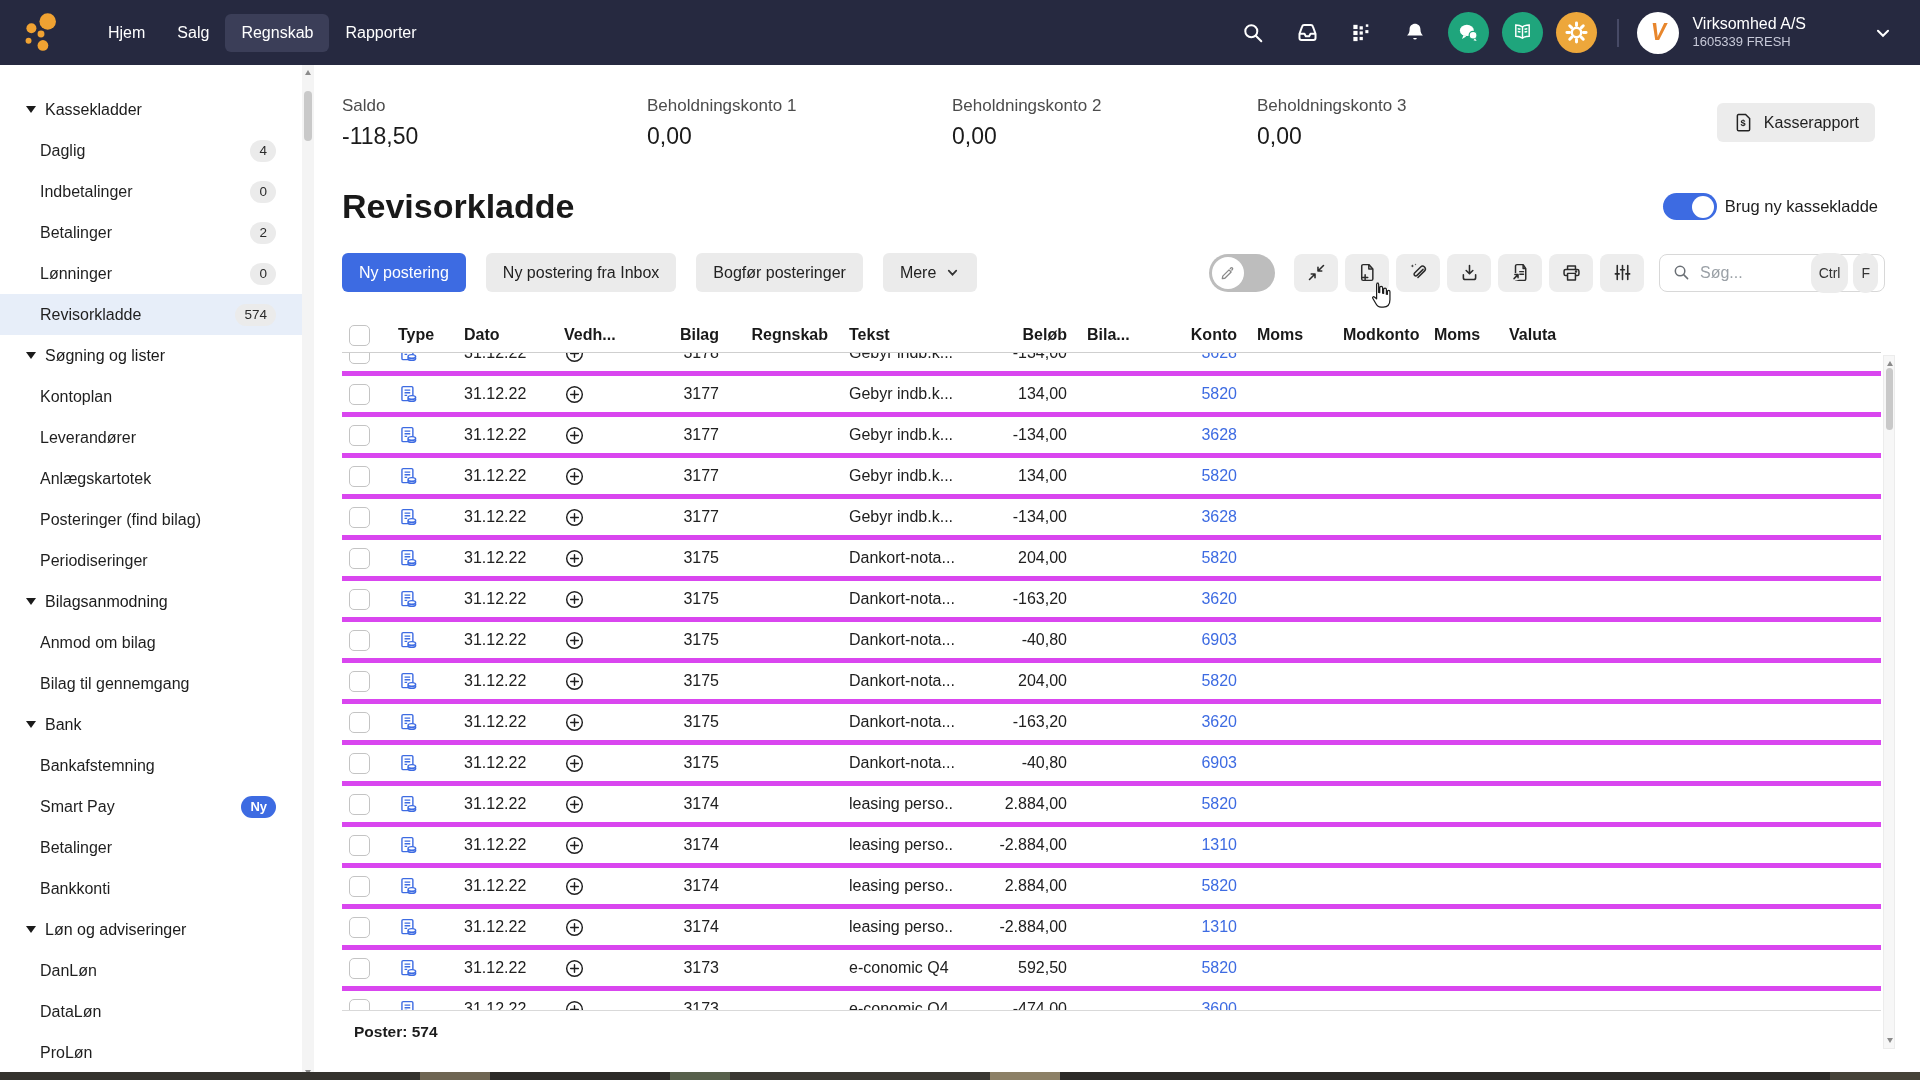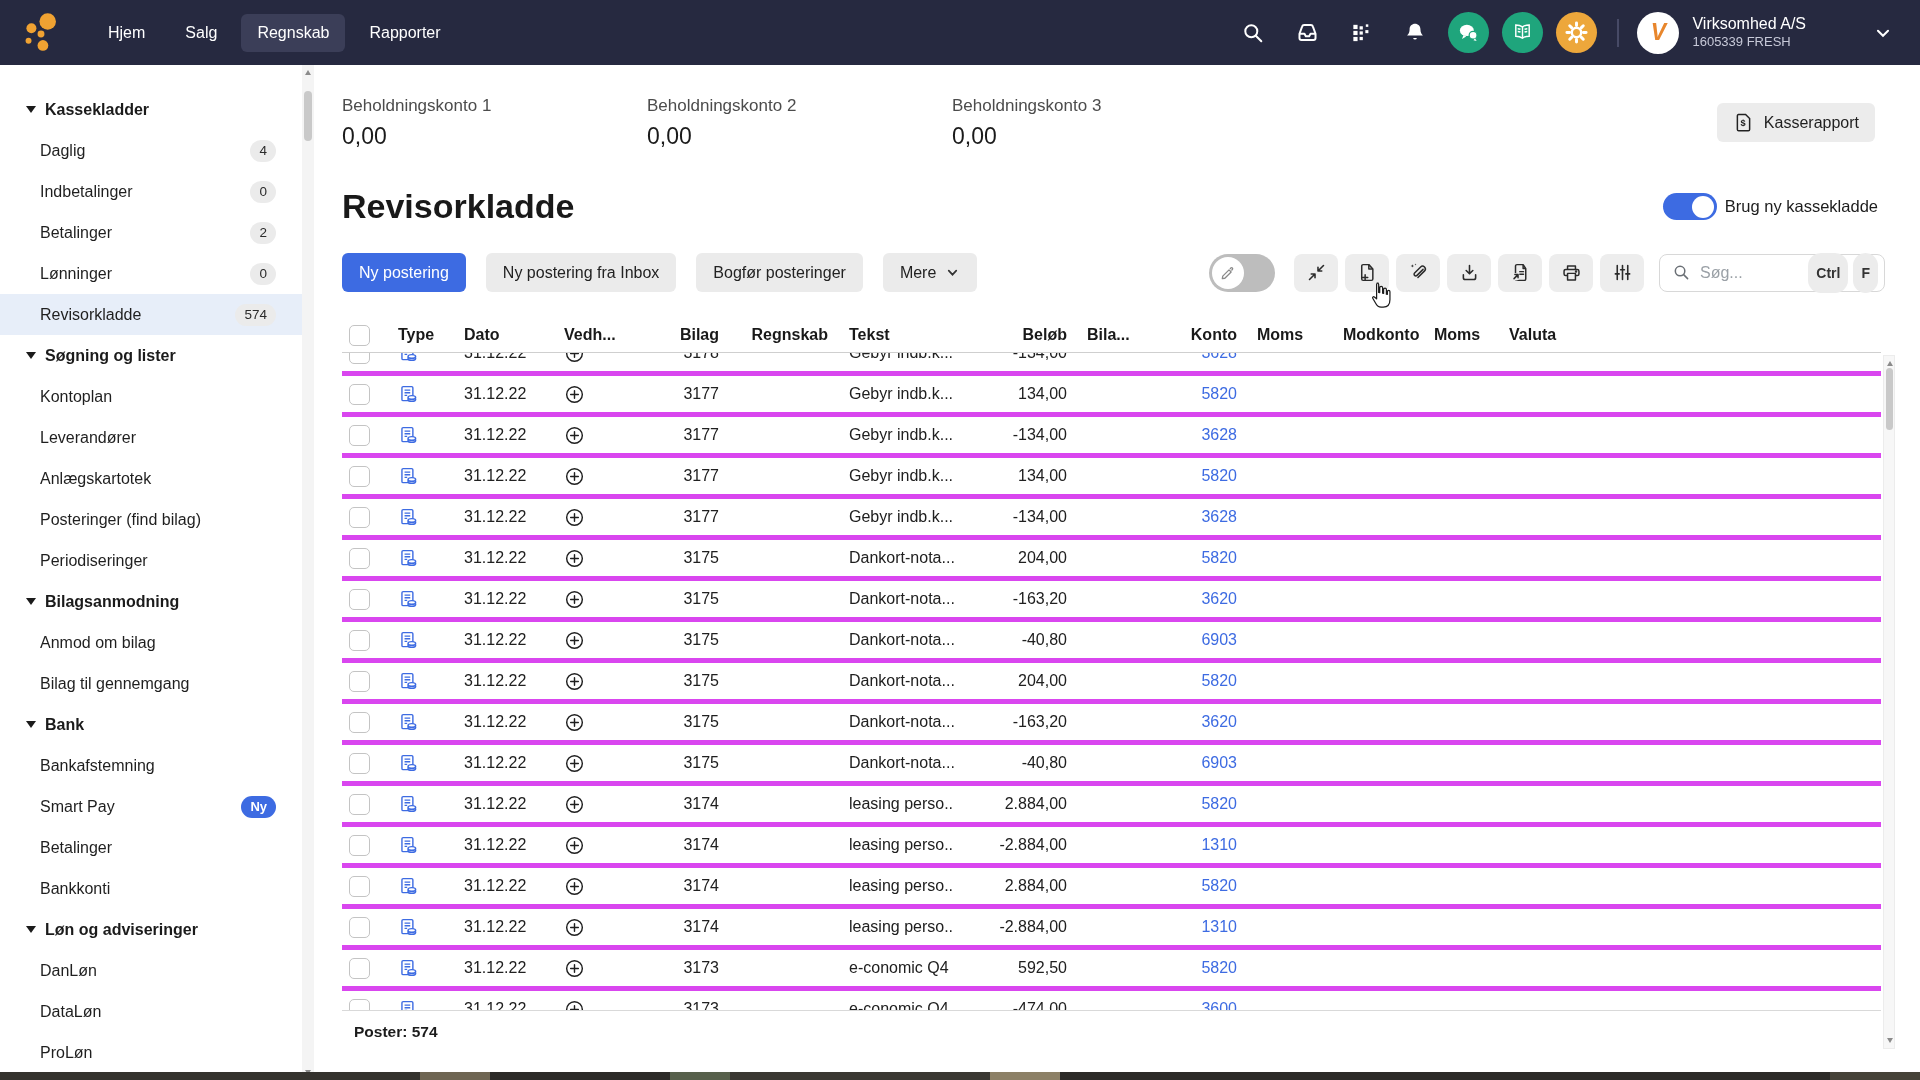--- a/index.html
+++ b/index.html
@@ -2,42 +2,42 @@
 <html><head>
 <meta charset="utf-8">
 <style>
   *{margin:0;padding:0;box-sizing:border-box}
   html,body{width:1920px;height:1080px;overflow:hidden;background:#fff;
     font-family:"Liberation Sans",sans-serif;color:#1f1f1f;position:relative}
 
   
   .topbar{height:65px;background:#262940;display:flex;align-items:center;padding:0 26px 0 18px}
   .logo{width:46px;height:46px;margin-right:28px;flex:none}
-  .nav{display:flex;gap:8px}
+  .nav{display:flex;gap:0}
   .nav-item{color:#fff;font-size:16px;padding:10px 16px;border-radius:6px;cursor:pointer;white-space:nowrap}
   .nav-item.active{background:#3b3e58}
   .top-right{margin-left:auto;display:flex;align-items:center}
   .icon-btn{width:40px;height:40px;display:flex;align-items:center;justify-content:center;margin-left:14px;cursor:pointer}
   .circle-btn{width:41px;height:41px;border-radius:50%;display:flex;align-items:center;justify-content:center;margin-left:13px;cursor:pointer;flex:none}
   .circle-btn.green{background:#1fa57c}.circle-btn.orange{background:#eda73b}
   .tdivider{width:2px;height:28px;background:#474a66;margin:0 18px 0 20px}
   .avatar{width:42px;height:42px;background:#fff;border-radius:50%;display:flex;align-items:center;justify-content:center;
     font-weight:800;font-size:23px;color:#e8862c;font-style:italic;flex:none}
   .company{margin-left:13px;color:#fff;line-height:1.25}
   .company .name{font-size:16px}
   .company .cid{font-size:13px;color:#c7c9d8}
   .top-chevron{margin-left:66px;cursor:pointer;display:flex}
 
   
   .shell{display:flex;height:1015px}
 
   
   .sidebar{width:314px;flex:none;position:relative;padding-top:24px;overflow:hidden}
   .sb-content{padding-right:12px}
-  .sb-group{height:41px;display:flex;align-items:center;padding-left:26px;font-weight:700;font-size:16px;color:#1b1b1b;cursor:pointer}
+  .sb-group{height:41px;display:flex;align-items:center;padding-left:26px;font-weight:400;font-size:16px;color:#1b1b1b;cursor:pointer}
   .sb-tri{width:0;height:0;border-left:5.5px solid transparent;border-right:5.5px solid transparent;border-top:7px solid #1b1b1b;margin-right:9px}
   .sb-item{height:41px;display:flex;align-items:center;padding-left:40px;padding-right:26px;font-size:16px;color:#1f1f1f;cursor:pointer}
   .sb-item.selected{background:#e7eef9}
   .sb-badge{margin-left:auto;background:#ebebeb;border-radius:11px;height:22px;display:flex;align-items:center;padding:0 9px;font-size:13.5px;color:#2b2b2b}
   .sb-badge.new{background:#3d6be2;color:#fff;font-weight:700;font-size:13px}
   .sb-scroll{position:absolute;right:0;top:0;bottom:0;width:12px;background:#f4f4f4}
   .sb-thumb{position:absolute;top:26px;left:2px;width:8px;height:50px;background:#c9c9c9;border-radius:4px}
   .arrow-up,.arrow-down{position:absolute;left:3px;width:0;height:0;border-left:3.5px solid transparent;border-right:3.5px solid transparent}
   .arrow-up{top:5px;border-bottom:5px solid #8b8b8b}
   .arrow-down{bottom:5px;border-top:5px solid #8b8b8b}
@@ -64,21 +64,21 @@
   .btn.grey{background:#ebebeb;color:#222;margin-left:20px}
   .btn .chev{margin-left:9px;display:flex}
 
   .tools{margin-left:auto;display:flex;align-items:center;margin-right:35px}
   .pencil-pill{width:66px;height:38px;border-radius:19px;background:#bdbdbd;position:relative;margin-right:12px;cursor:pointer;flex:none}
   .pencil-knob{position:absolute;left:3px;top:3px;width:32px;height:32px;background:#fff;border-radius:50%;display:flex;align-items:center;justify-content:center}
   .tool-btn{width:44px;height:38px;background:#ededed;border-radius:8px;display:flex;align-items:center;justify-content:center;margin-left:7px;cursor:pointer;flex:none}
   .searchbox{margin-left:15px;width:226px;height:38px;border:1px solid #d8d8d8;border-radius:8px;background:#fff;
     display:flex;align-items:center;padding:0 6px 0 12px}
   .searchbox .ph{color:#9aa0a6;font-size:16px;margin-left:9px;flex:1}
-  .key{background:#ececec;border-radius:13px;height:40px;display:flex;align-items:center;padding:0 8px;font-size:14px;font-weight:700;color:#333;margin-left:5px}
+  .key{background:#ececec;border-radius:13px;height:40px;display:flex;align-items:center;padding:0 8px;font-size:14px;font-weight:400;color:#333;margin-left:5px}
 
   
   .table{margin-top:26px;margin-right:39px}
   .t-grid{display:grid;align-items:center;
     grid-template-columns:46px 58px 96px 120px 59px 109px 124px 117px 116px 54px 98px 91px 75px 90px 1fr}
   .t-head{height:35px;border-bottom:1px solid #cfcfcf;font-weight:700;font-size:16px;color:#191919}
   .t-row{height:41px;border-bottom:5px solid #d946ef;font-size:16px;color:#202020;background:#fff}
   .c-check{padding-left:7px;display:flex}
   .c-type{padding-left:10px;display:flex}
   .c-dato{padding-left:18px}
@@ -286,20 +286,24 @@
       </div>
     <div class="sb-scroll">
       <div class="arrow-up"></div>
       <div class="sb-thumb"></div>
       <div class="arrow-down"></div>
     </div>
   </aside>
 
   <main class="main">
     <div class="stats">
+        <div class="stat">
+          <div class="lbl">Saldo</div>
+          <div class="val">-118,50</div>
+        </div>
         <div class="stat">
           <div class="lbl">Beholdningskonto 1</div>
           <div class="val">0,00</div>
         </div>
         <div class="stat">
           <div class="lbl">Beholdningskonto 2</div>
           <div class="val">0,00</div>
         </div>
         <div class="stat">
           <div class="lbl">Beholdningskonto 3</div>

